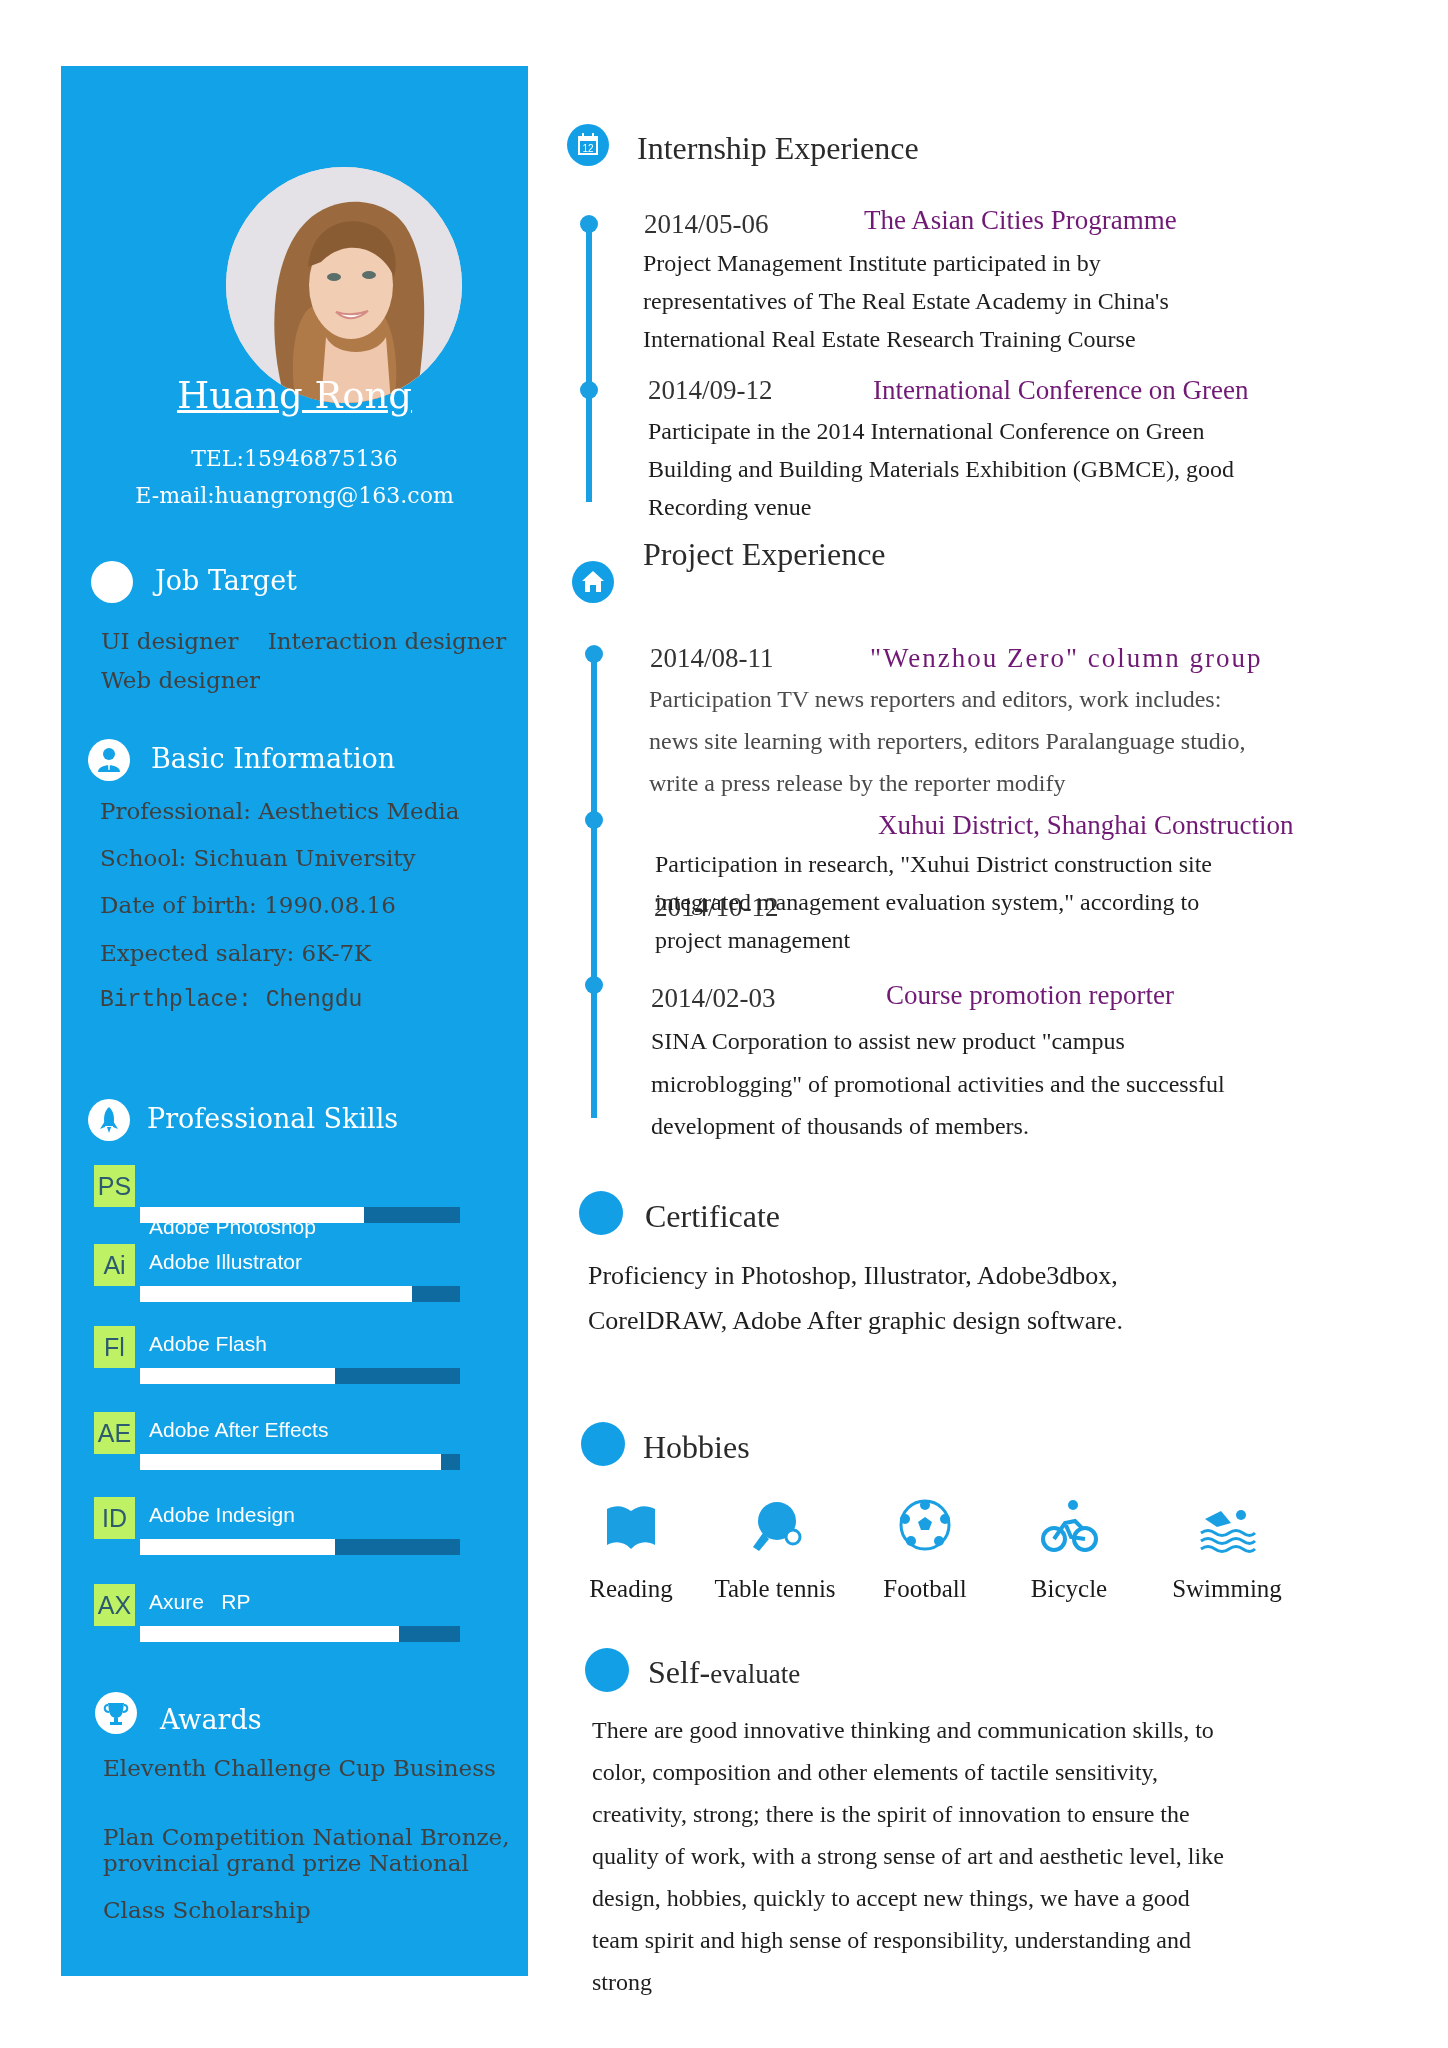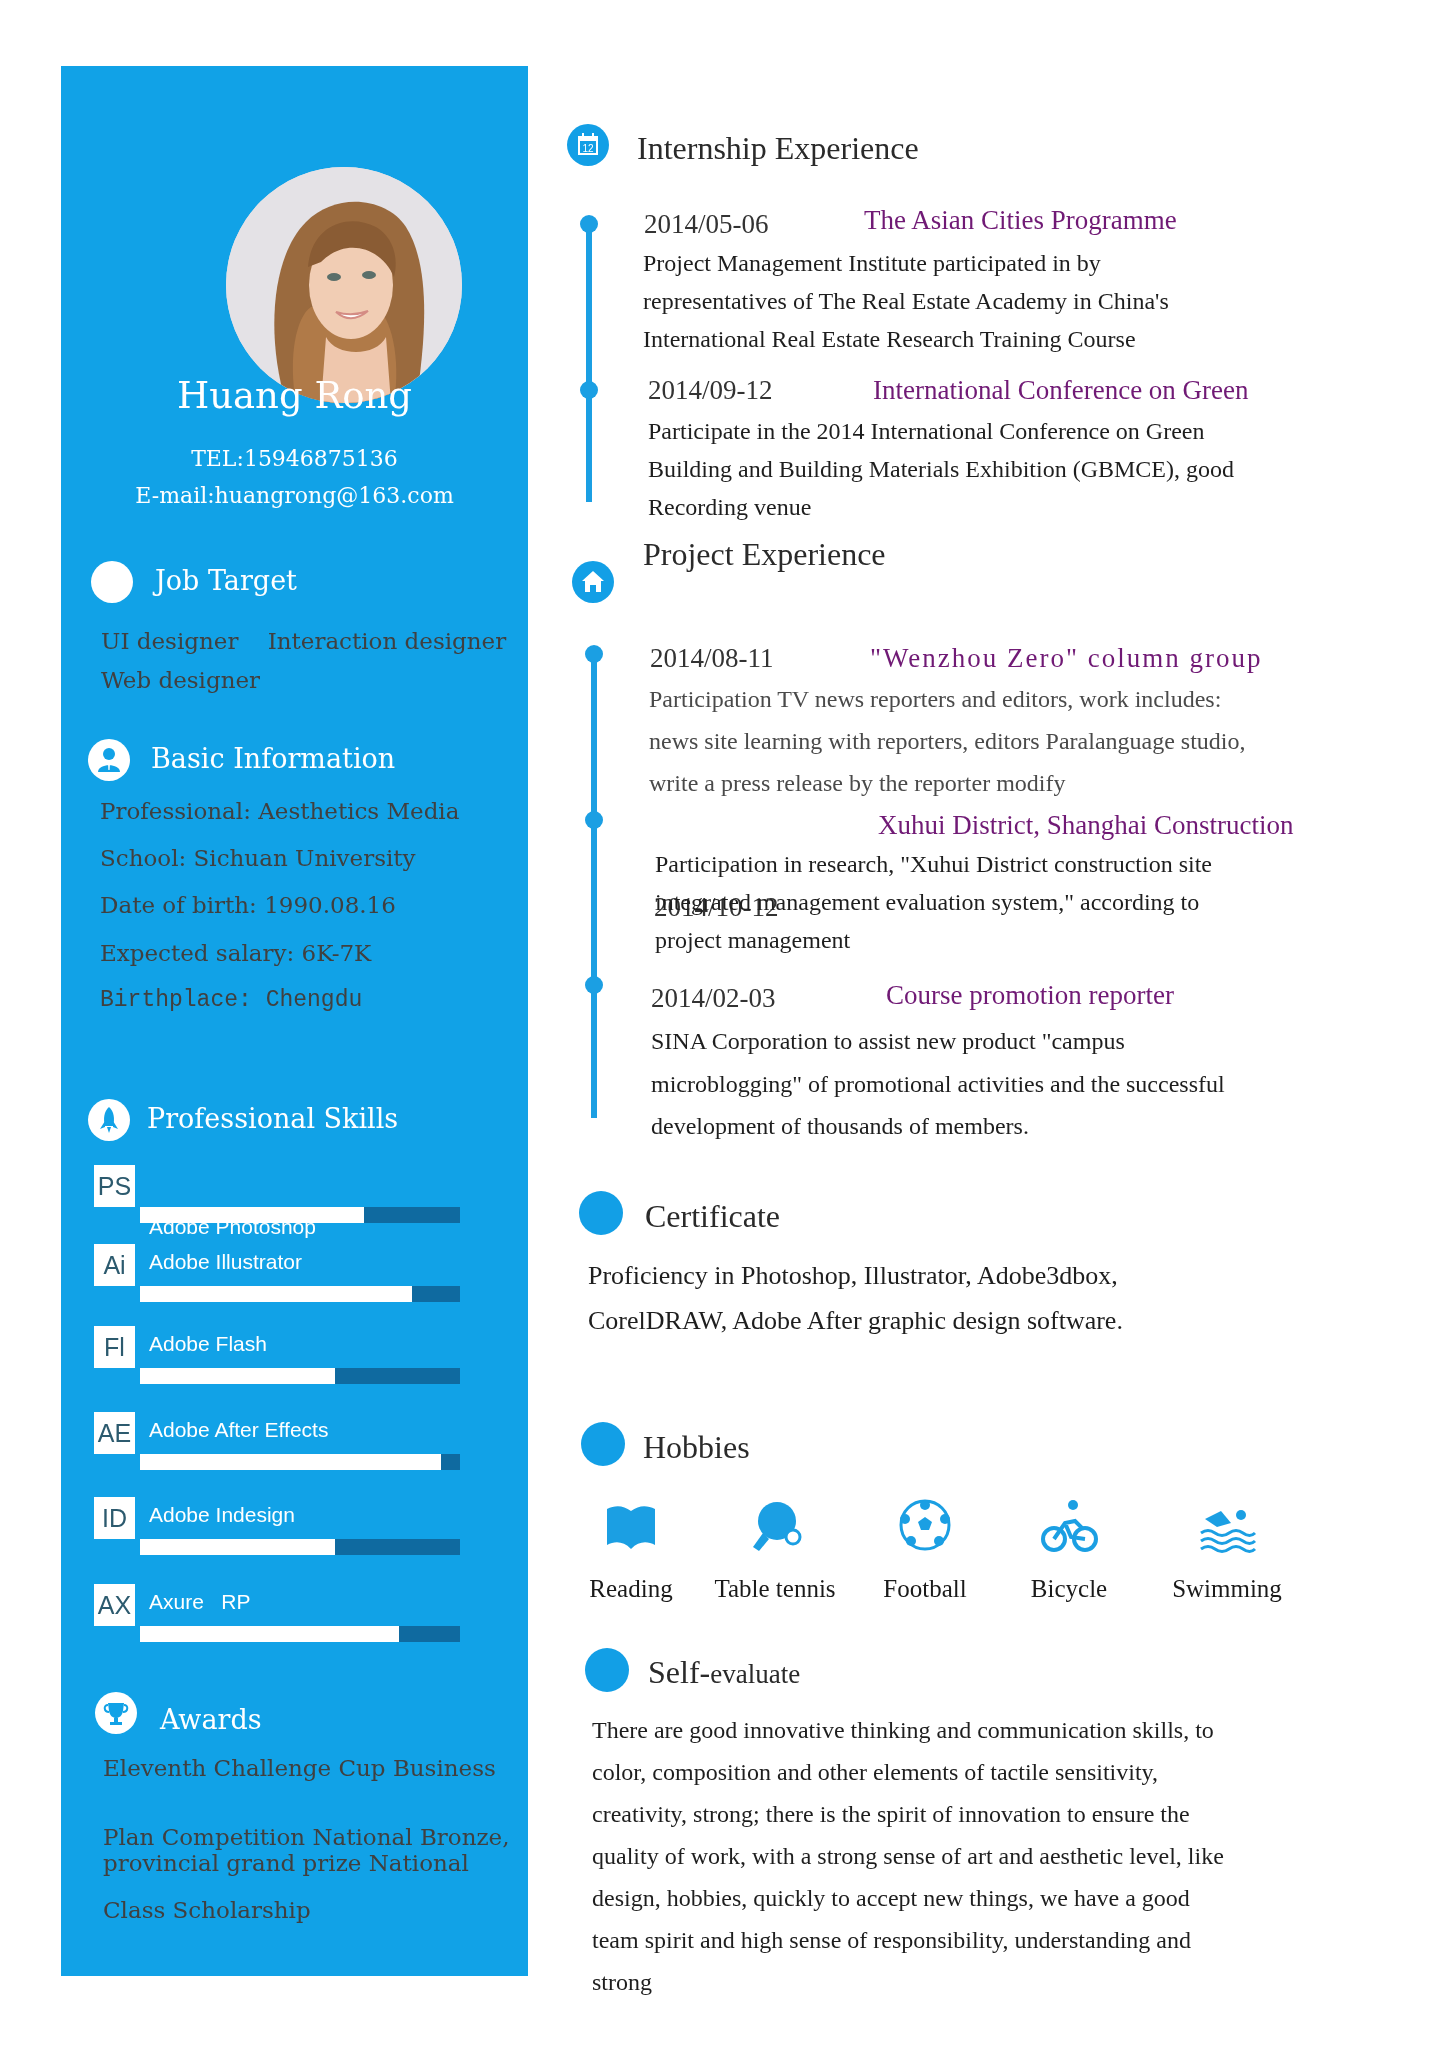--- a/index.html
+++ b/index.html
@@ -4,27 +4,27 @@
 <style>
   html, body { margin: 0; padding: 0; }
   body { width: 1448px; height: 2048px; background: #ffffff; position: relative; overflow: hidden;
          font-family: "DejaVu Serif", "Liberation Serif", serif; color: #2a2a2a; }
   .abs { position: absolute; white-space: nowrap; }
   
   .sidebar { position: absolute; left: 61px; top: 66px; width: 467px; height: 1910px; background: #11a2e7; }
   .photo { position: absolute; left: 165px; top: 101px; width: 236px; height: 236px; border-radius: 50%;
            background: #e4e2e6; overflow: hidden; }
   .s-white { color: #ffffff; }
-  .s-name { font-size: 37px; left: 0; width: 467px; text-align: center; top: 308px; }
+  .s-name { font-size: 37px; left: 0; width: 467px; text-align: center; top: 308px; text-decoration: underline; }
   .s-contact { font-size: 22px; left: 0; width: 467px; text-align: center; }
   .s-head { font-size: 27px; color: #fff; }
   .s-icon { position: absolute; width: 42px; height: 42px; border-radius: 50%; background: #fff; }
   .s-text { font-size: 23px; color: #404040; }
   .s-sans { font-family: Liberation Mono, monospace; }
-  .skill-box { position: absolute; width: 41px; height: 42px; background: #ffffff; color: #2c5a6e;
+  .skill-box { position: absolute; width: 41px; height: 42px; background: #bef264; color: #2c5a6e;
                font-family: "Liberation Sans", sans-serif; font-size: 25px; text-align: center; line-height: 42px; }
   .skill-label { font-family: "Liberation Sans", sans-serif; font-size: 21px; color: #fff; }
   .bar-track { position: absolute; height: 16px; width: 320px; background: #0f6aa0; }
   .bar-fill { position: absolute; left: 0; top: 0; height: 100%; background: #ffffff; }
   
   .m-icon { position: absolute; width: 42px; height: 42px; border-radius: 50%; background: #129fe6; }
   .m-head { font-size: 32px; color: #2a2a2a; font-family: "Liberation Serif", serif; }
   .m-date { font-size: 27px; color: #333; font-family: "Liberation Serif", serif; }
   .m-title { font-size: 27px; color: #701a75; font-family: "Liberation Serif", serif; }
   .m-text { font-size: 24px; color: #1e1e1e; font-family: "Liberation Serif", serif; }

